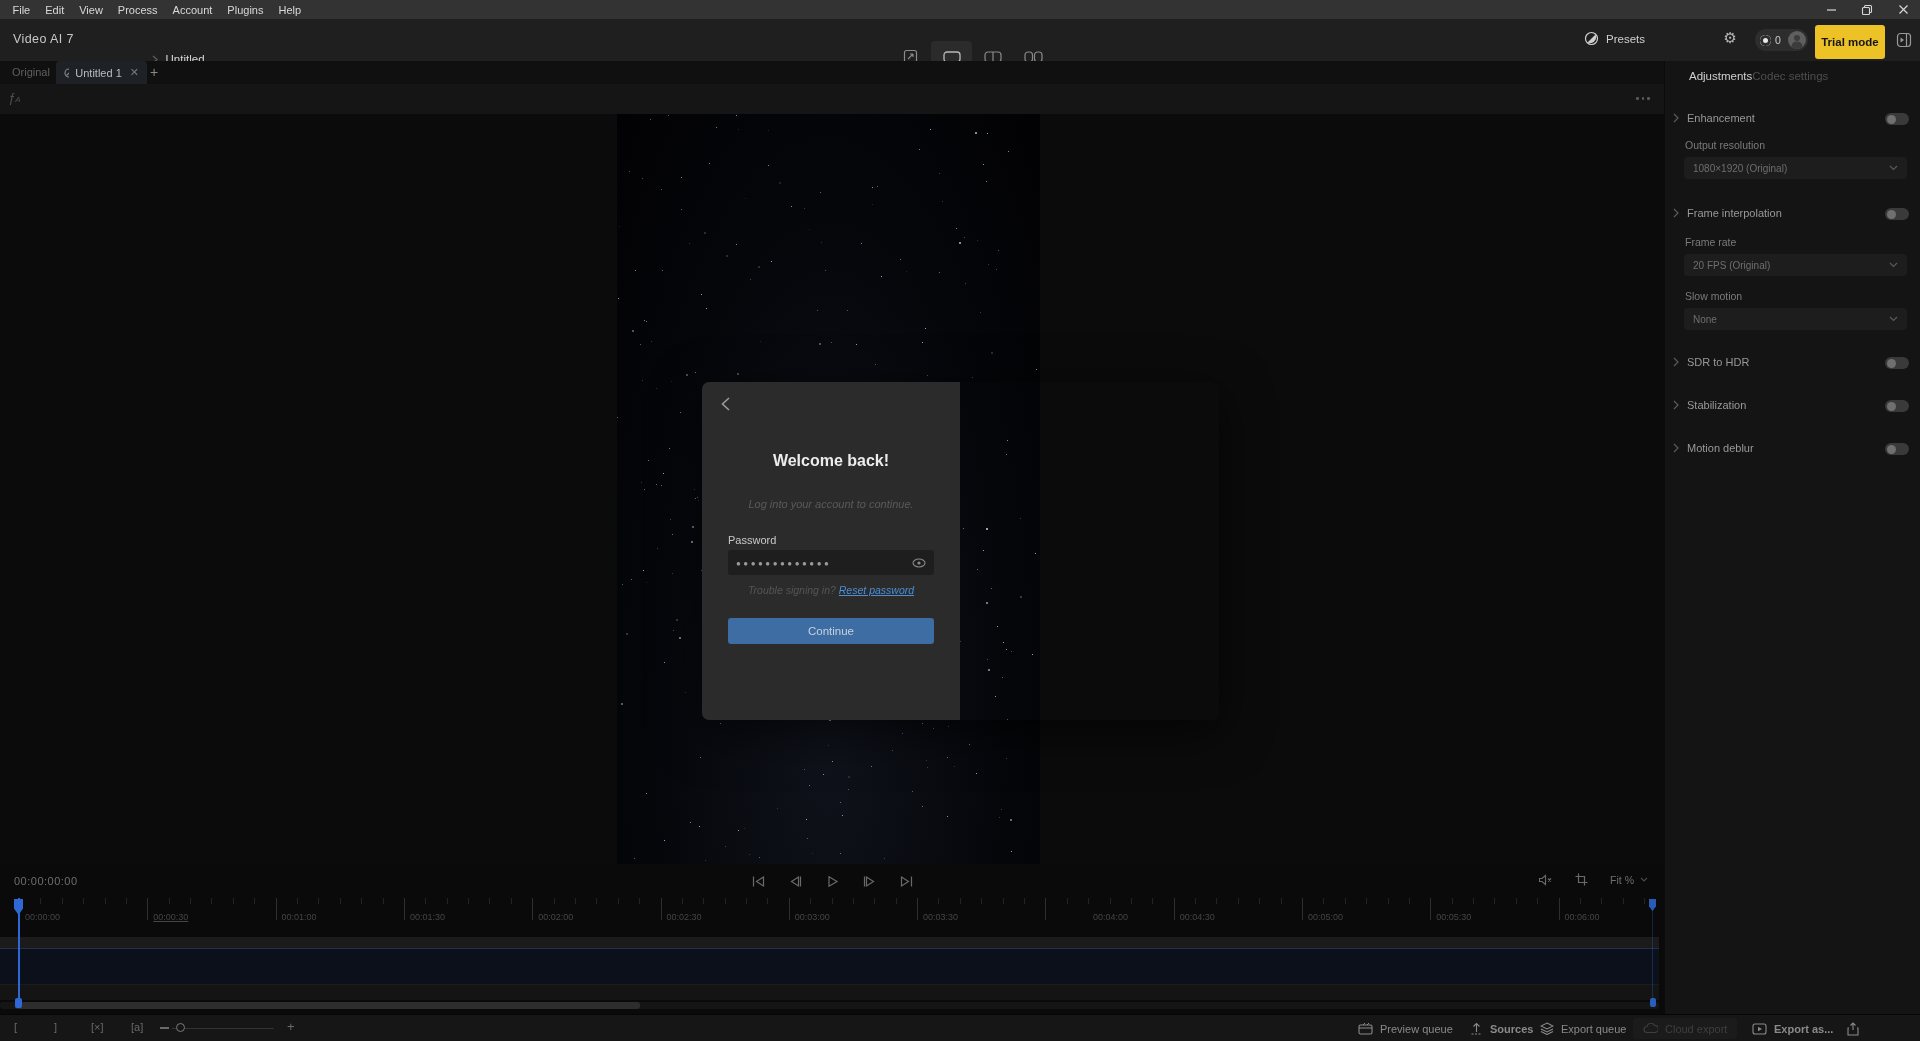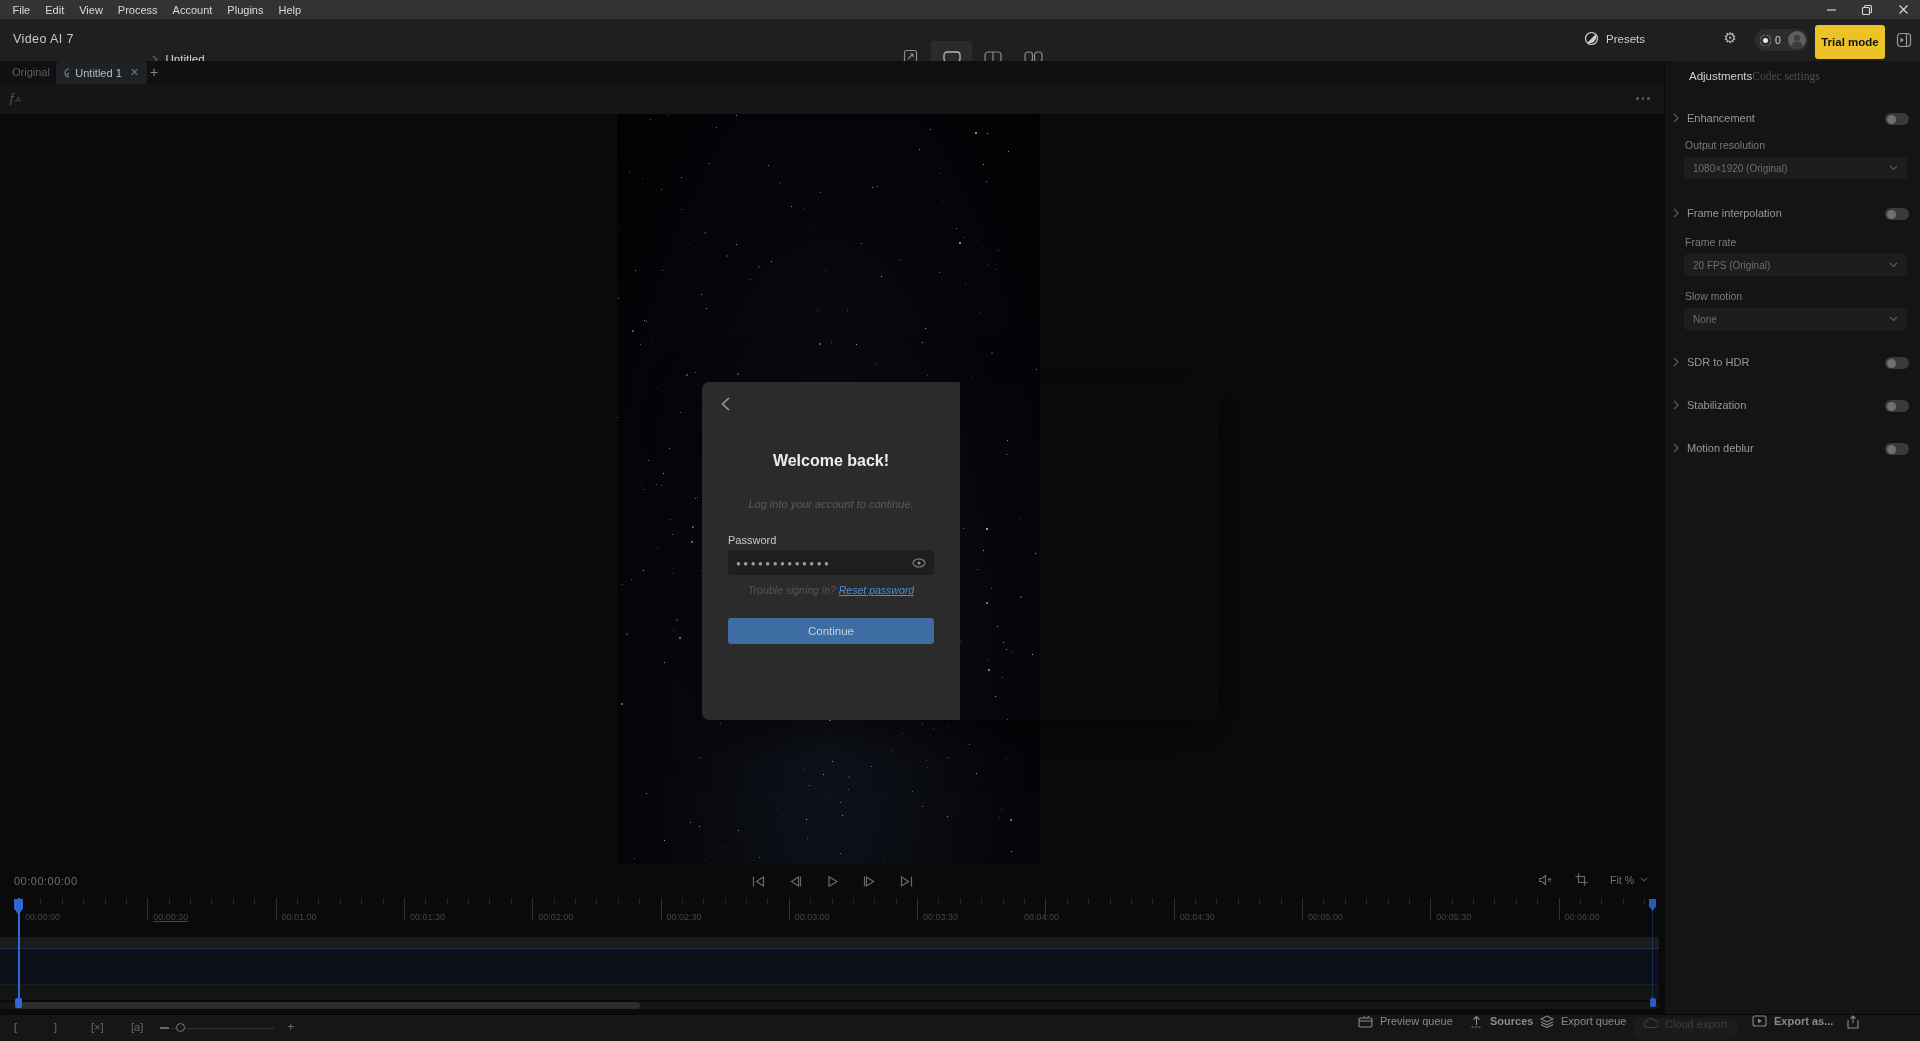--- a/index.html
+++ b/index.html
@@ -72,21 +72,21 @@
   .p-fringe { position:absolute; left:82px; top:28px; width:112px; height:62px; border-radius:50%; background:#2e1f0f; filter:blur(6px); }
   .p-stache { position:absolute; left:114px; top:136px; width:44px; height:15px; border-radius:50%; background:#33220f; filter:blur(3px); }
   .p-chest { position:absolute; left:18px; top:206px; width:226px; height:190px; border-radius:50% 50% 0 0; background:radial-gradient(ellipse at 42% 22%, #c08a55 0%, #8a5a31 45%, #3a2412 80%, transparent 100%); filter:blur(7px); }
   .p-vignette { position:absolute; inset:0; background:linear-gradient(180deg, rgba(0,0,0,.18) 0%, transparent 28%, transparent 55%, rgba(0,0,0,.62) 92%); }
   .promo-title { position:absolute; left:11px; bottom:24px; font-size:12px; font-weight:bold; color:#f2f2f2; }
   .promo-sub { position:absolute; left:11px; bottom:10px; font-size:9.5px; color:#b4ab9c; }
 
   
   .right-panel { position:absolute; left:1664px; top:61px; width:256px; height:953px; background:#141414; border-left:1px solid #0a0a0a; }
   .rp-tabs { position:absolute; left:24px; top:9px; display:flex; font-size:11.5px; }
-  .rp-tab-on { color:#cfcfcf; } .rp-tab-off { color:#4e4e4e;font-family:Liberation Serif, serif; }
+  .rp-tab-on { color:#cfcfcf; } .rp-tab-off { color:#4e4e4e; }
   .sec-row { position:absolute; left:0; width:256px; height:18px; }
   .sec-chevron { position:absolute; left:8px; top:3px; }
   .sec-label { position:absolute; left:22px; top:2px; font-size:11px; color:#989898; }
   .toggle { position:absolute; left:220px; top:3px; width:24px; height:12px; border-radius:6px; background:#3a3a3a; }
   .toggle i { position:absolute; left:1.5px; top:1.5px; width:9px; height:9px; border-radius:50%; background:#707070; }
   .field-label { position:absolute; left:20px; font-size:10.5px; color:#7b7b7b; }
   .dropdown { position:absolute; left:19px; width:223px; height:22px; background:#1d1d1d; border-radius:4px; display:flex; align-items:center; padding:0 9px; }
   .dd-value { flex:1; font-size:10px; color:#6e6e6e; }
 
   
@@ -115,21 +115,21 @@
   .out-line { position:absolute; left:1652px; top:2px; width:1px; height:108px; opacity:.3; }
   .out-grip { position:absolute; left:1650px; top:101px; width:6px; height:9px; border-radius:2px; opacity:.85; }
 
   
   .bottom-bar { position:absolute; left:0; top:1014px; width:1920px; height:27px; background:#161616; border-top:1px solid #060606; }
   .tool-glyph { position:absolute; top:6px; font-size:11px; color:#6a6a6a; }
   .zoom-minus { position:absolute; left:160px; top:12px; width:9px; height:1.5px; background:#6a6a6a; }
   .zoom-track { position:absolute; left:172px; top:12.5px; width:102px; height:1px; background:#333; }
   .zoom-knob { position:absolute; left:176px; top:8px; width:9px; height:9px; border-radius:50%; border:1.5px solid #7a7a7a; background:#161616; }
   .zoom-plus { position:absolute; left:287px; top:5px; color:#6a6a6a; font-size:13px; line-height:1; }
-  .bb-item { position:absolute; top:0; height:27px; display:flex; align-items:flex-start; gap:7px; font-size:11px; color:#8a8a8a; }
+  .bb-item { position:absolute; top:0; height:27px; display:flex; align-items:center; gap:7px; font-size:11px; color:#8a8a8a; }
   .bb-item.disabled { color:#3f3f3f; background:#1b1b1b; border-radius:4px; top:3px; height:21px; padding:0 10px; }
   svg { display:block; }
 </style>
 </head>
 <body>
 
 <div class="page">
 
   <div class="menu-bar">
     <div class="menu-items">
@@ -733,21 +733,21 @@
         <div class="tick-minor" style="left: 874.333px;"></div>
         <div class="tick-minor" style="left: 895.717px;"></div>
         <div class="tick-major" style="left: 917.1px;"></div>
         <div class="tick-label" style="left: 923.1px;">00:03:30</div>
         <div class="tick-minor" style="left: 938.483px;"></div>
         <div class="tick-minor" style="left: 959.867px;"></div>
         <div class="tick-minor" style="left: 981.25px;"></div>
         <div class="tick-minor" style="left: 1002.63px;"></div>
         <div class="tick-minor" style="left: 1024.02px;"></div>
         <div class="tick-major" style="left: 1045.4px;"></div>
-        <div class="tick-label" style="left: 1024px;">00:04:00</div>
+        <div class="tick-label" style="left: 1093px;">00:04:00</div>
         <div class="tick-minor" style="left: 1066.78px;"></div>
         <div class="tick-minor" style="left: 1088.17px;"></div>
         <div class="tick-minor" style="left: 1109.55px;"></div>
         <div class="tick-minor" style="left: 1130.93px;"></div>
         <div class="tick-minor" style="left: 1152.32px;"></div>
         <div class="tick-major" style="left: 1173.7px;"></div>
         <div class="tick-label" style="left: 1179.7px;">00:04:30</div>
         <div class="tick-minor" style="left: 1195.08px;"></div>
         <div class="tick-minor" style="left: 1216.47px;"></div>
         <div class="tick-minor" style="left: 1237.85px;"></div>

